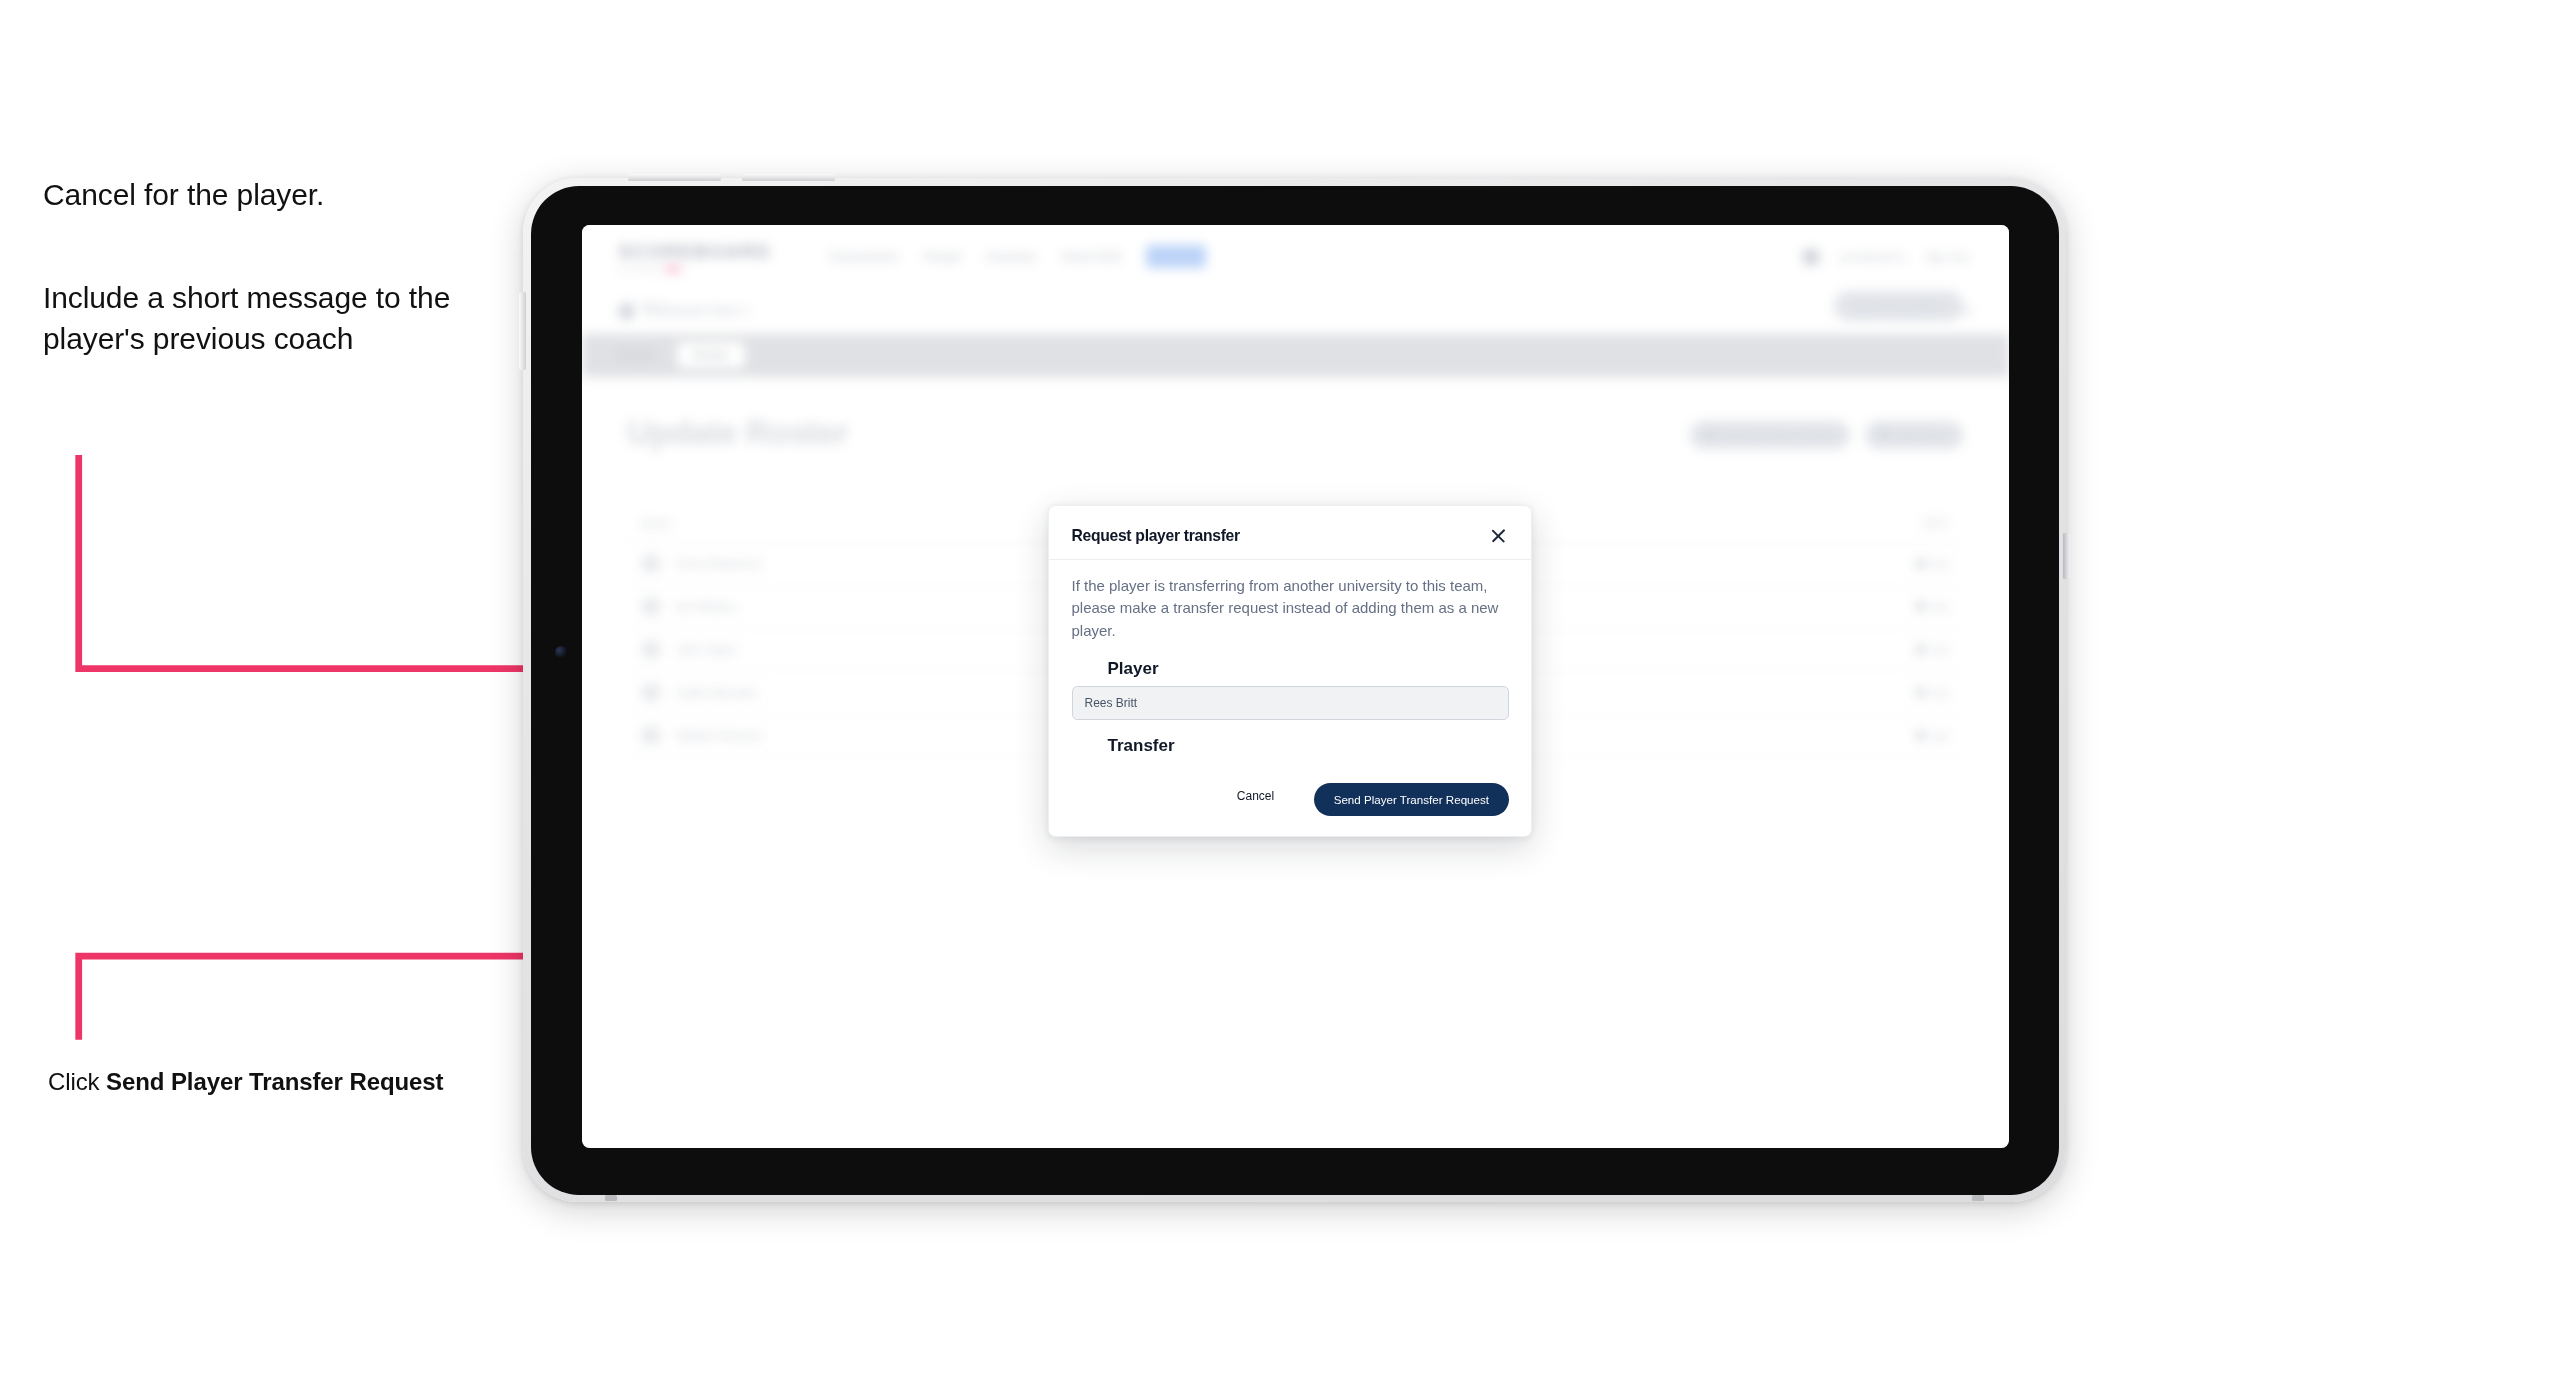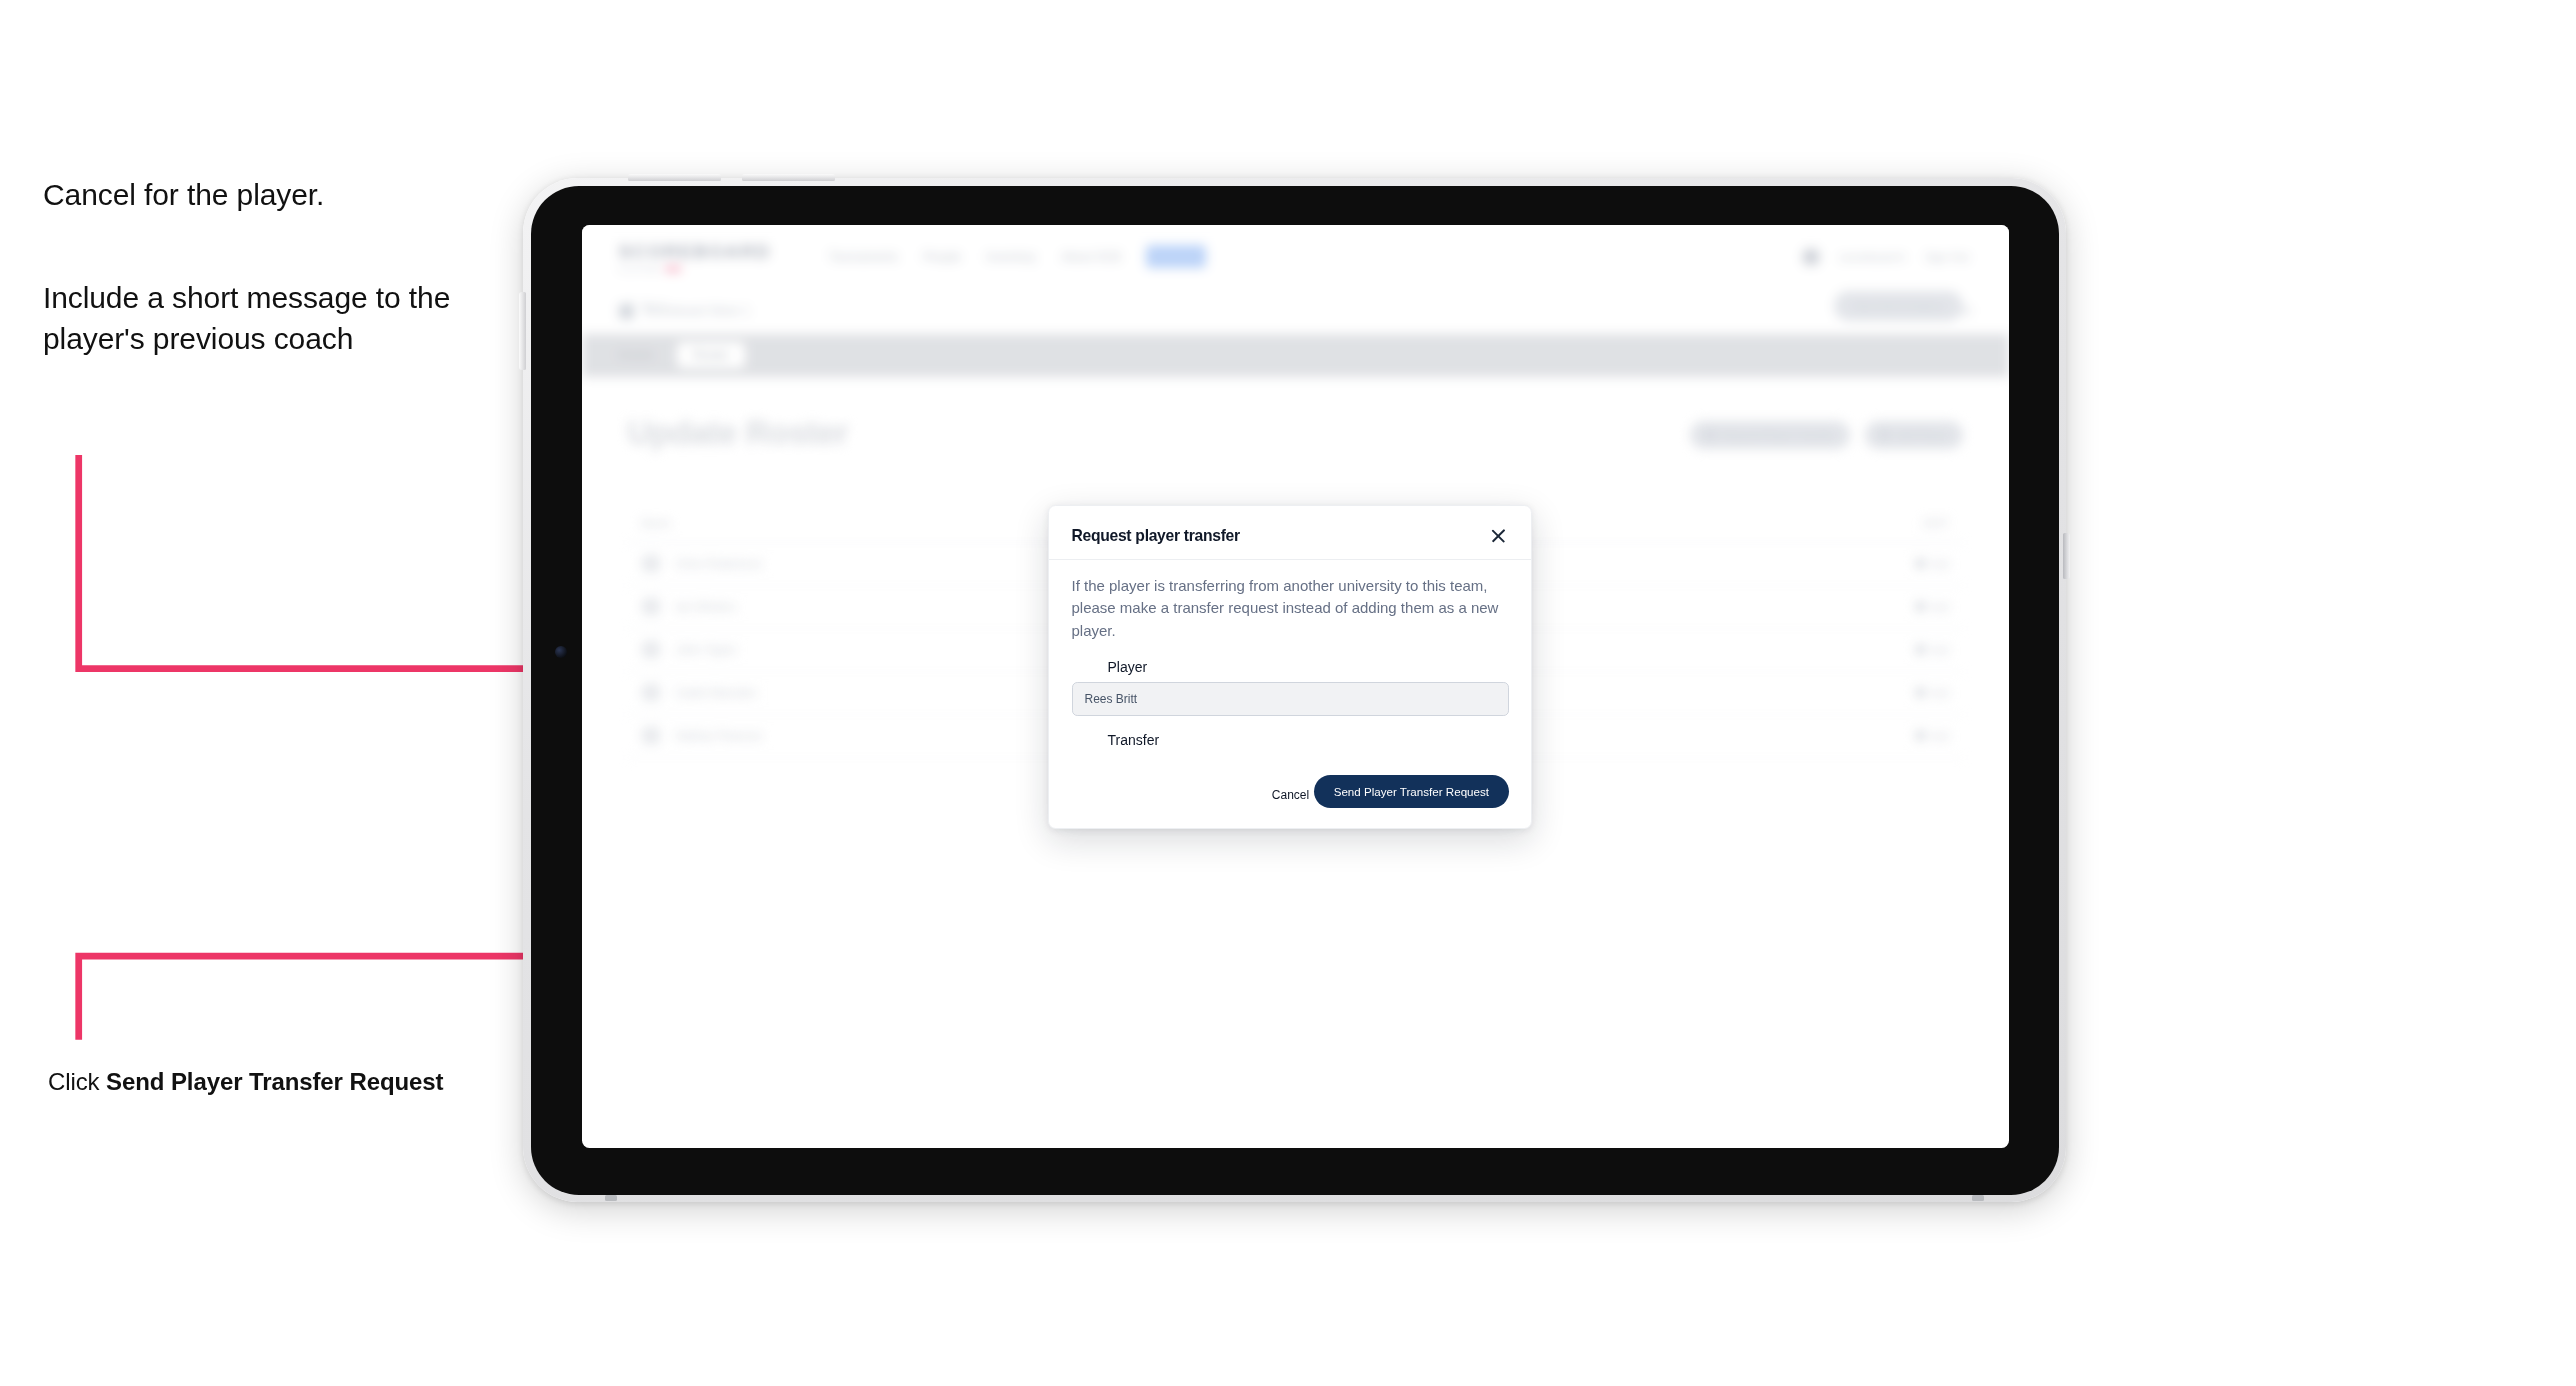--- a/index.html
+++ b/index.html
@@ -173,21 +173,21 @@
     width:21px;height:21px;position:relative;cursor:pointer;flex:none;
   }
   #modal-close:before,#modal-close:after{
     content:"";position:absolute;left:2.2px;top:9.7px;width:16.5px;height:1.6px;background:#1d2939;border-radius:0.7px;
   }
   #modal-close:before{ transform:rotate(45deg); }
   #modal-close:after{ transform:rotate(-45deg); }
 
   #modal-body{ padding:15px 22.5px 4.5px 22.5px; }
   #modal-desc{ font-size:15px;line-height:1.52;color:#667085;margin:0 0 16.5px 0; }
-  .field-label{ font-size:14px;font-weight:400;color:#101828;margin-bottom:6.7px;padding-left:36px; }
+  .field-label{ font-size:17px;font-weight:700;color:#101828;margin-bottom:6.7px;padding-left:36px; }
   #player-input{
     width:100%;box-sizing:border-box;height:34px;border:0.7px solid #d0d5dd;border-radius:5.2px;
     background:#f1f2f4;color:#475467;font-size:12px;padding:0 12px;
     font-family:"Liberation Sans", sans-serif;outline:none;
   }
   .gap{ height:15.7px; }
   #message-box{
     width:100%;box-sizing:border-box;height:78px;border:1px solid #3a3f4a;border-radius:5.2px;
     background:#ffffff;color:#475467;font-size:11.2px;padding:8.2px 11.2px;line-height:1.55;
     font-family:"Liberation Sans", sans-serif;resize:none;outline:none;overflow:hidden;
@@ -196,21 +196,21 @@
   .spell{ text-decoration:underline wavy #e03c3c; text-decoration-skip-ink:none; }
   .caret{ display:inline-block;width:1px;height:11.2px;background:#222;vertical-align:-1.5px;margin-left:0.7px; }
   #resize-grip{
     position:absolute;right:3px;bottom:2.2px;width:8.2px;height:8.2px;
   }
   #resize-grip span{ position:absolute;right:0;height:1px;background:#9aa1ab;transform:rotate(-45deg);transform-origin:right center; }
   #resize-grip span:nth-child(1){ width:8.2px;bottom:1.5px; }
   #resize-grip span:nth-child(2){ width:4.5px;bottom:4.5px; }
 
   #modal-foot{
-    display:flex;align-items:flex-end;justify-content:flex-end;gap:2px;
+    display:flex;align-items:flex-start;justify-content:flex-end;gap:37px;
     padding:16.5px 22.5px 19.5px 22.5px;
     margin-left:9px;
   }
   #cancel-btn{
     background:transparent;border:none;font-size:12px;color:#101828;cursor:pointer;
     font-family:"Liberation Sans", sans-serif;padding:6px 3px;
   }
   #send-btn{
     background:#12315a;color:#ffffff;border:none;border-radius:16.5px;
     height:33px;padding:0 19.5px;font-size:11.6px;cursor:pointer;

